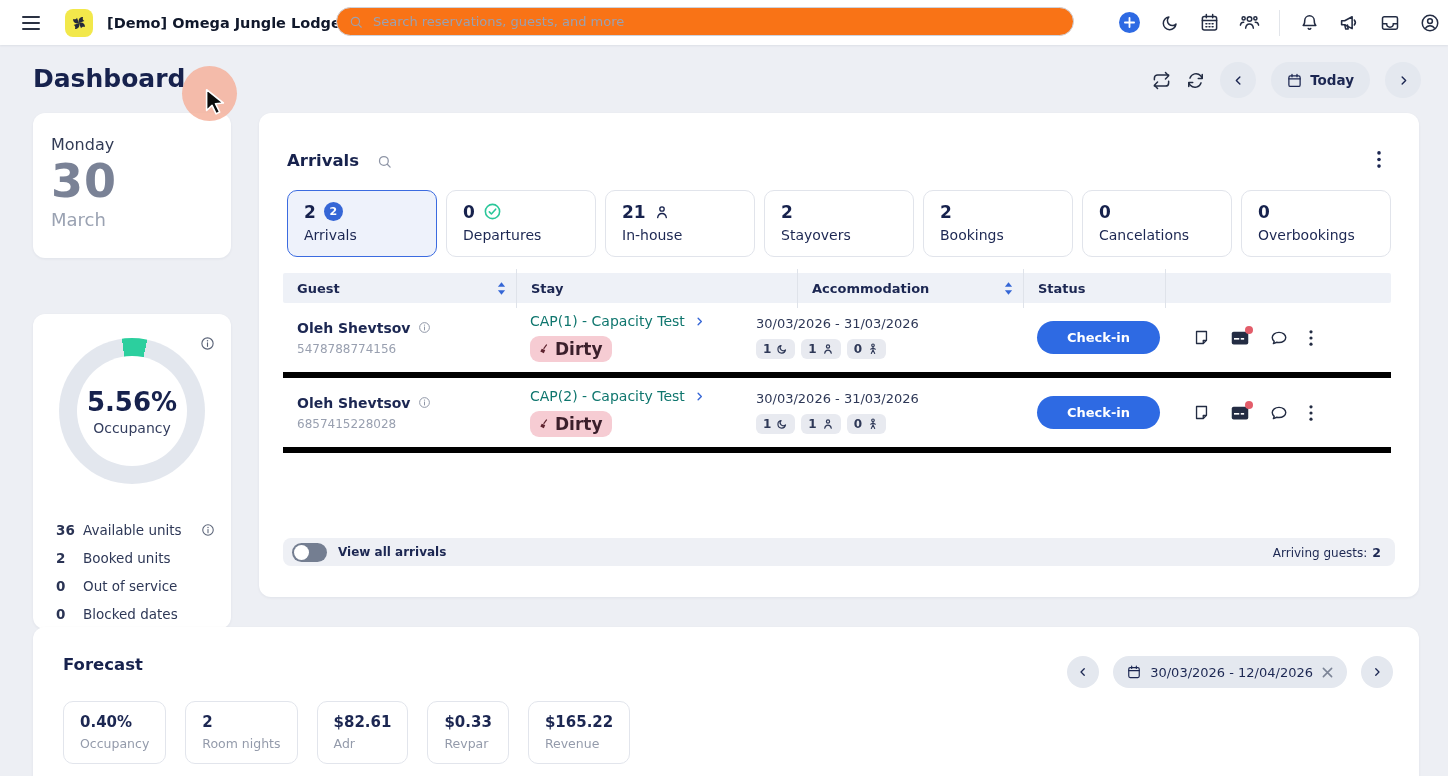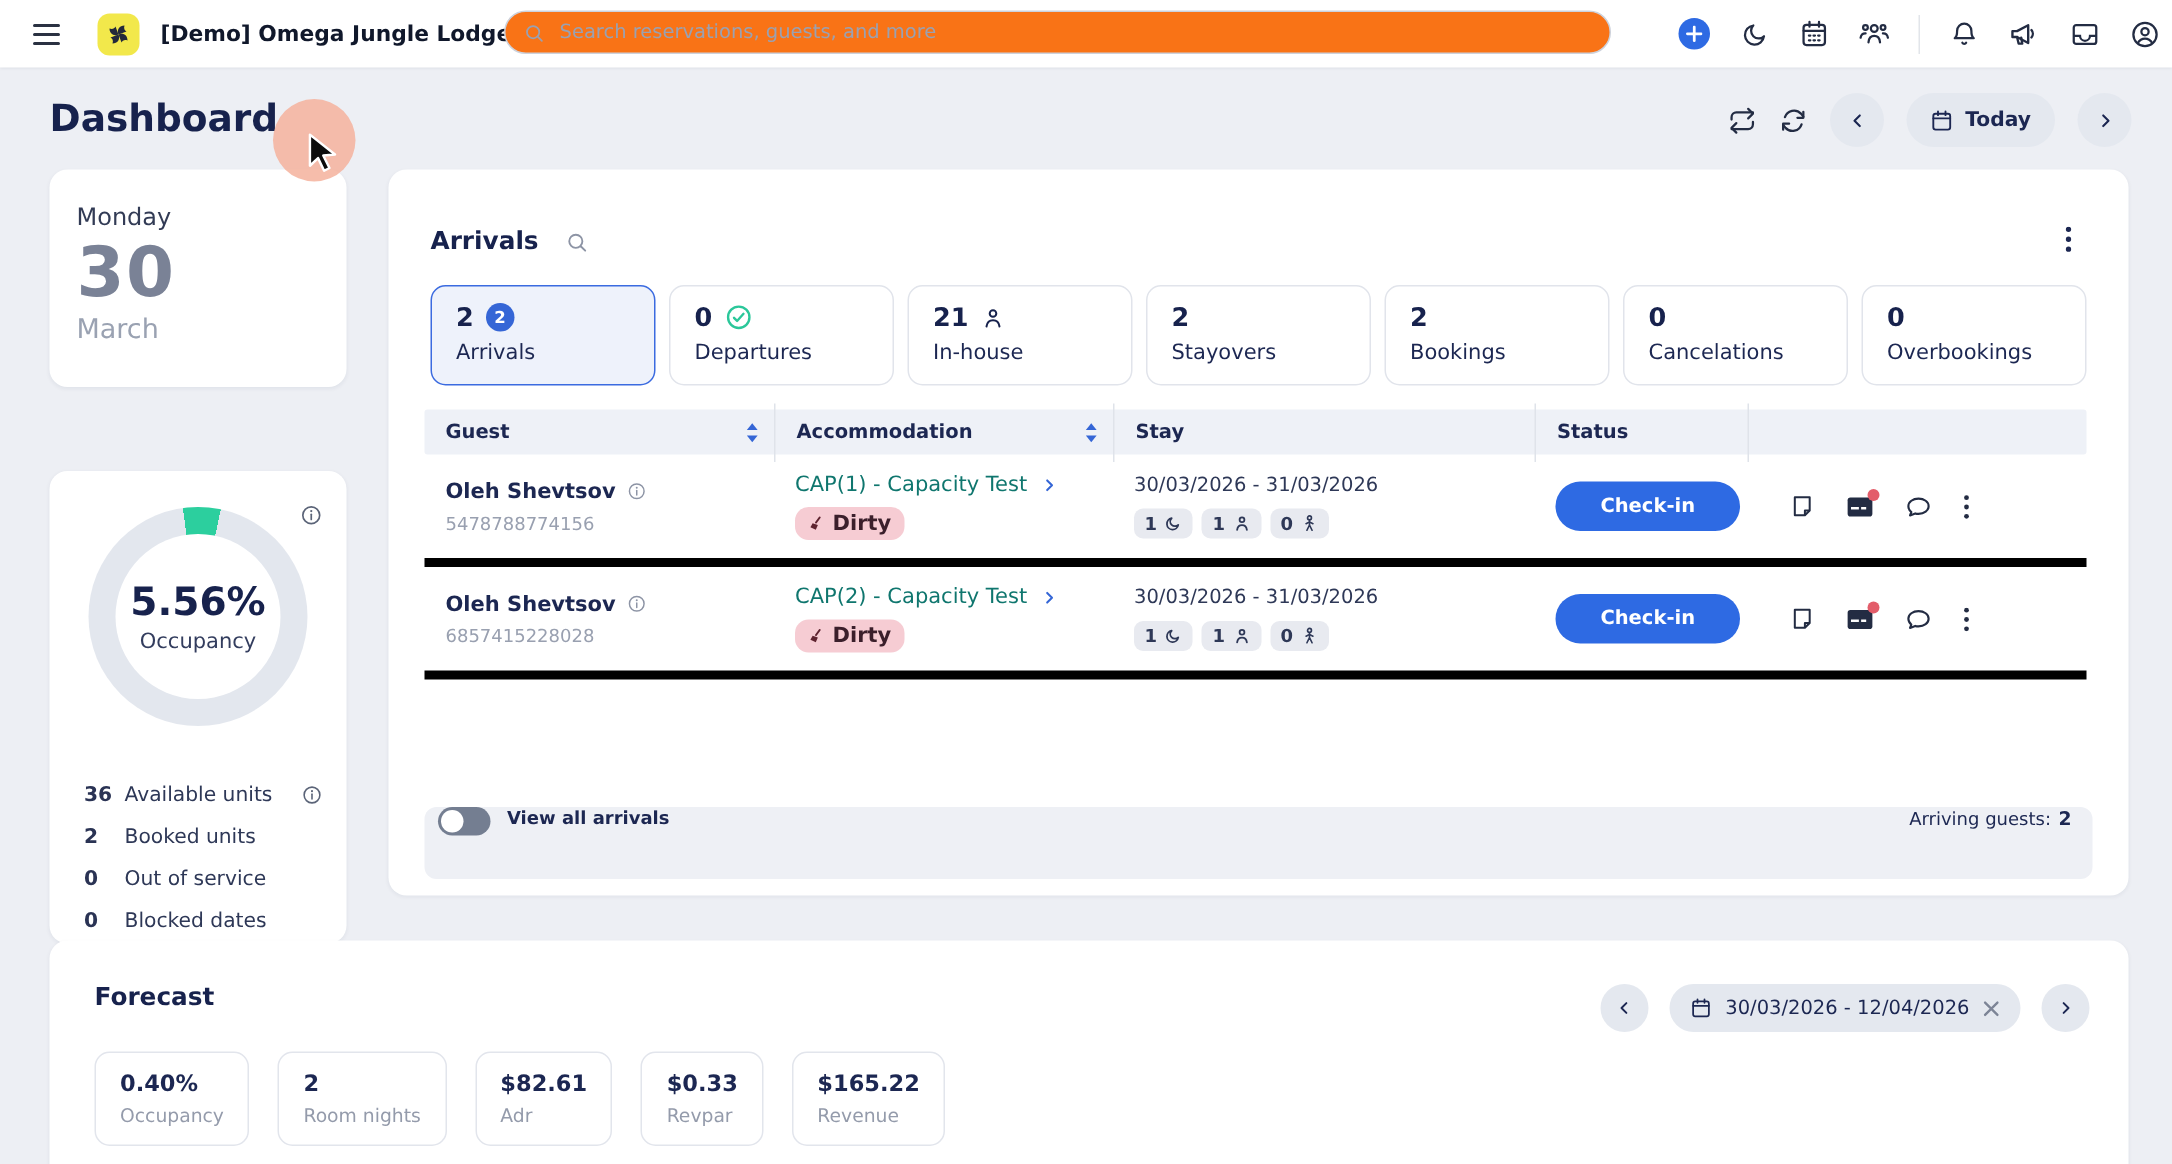--- a/index.html
+++ b/index.html
@@ -84,33 +84,33 @@
   .th + .th { border-left:1px solid #dfe3ea; }
   .sort { margin-left:auto; margin-right:10px; cursor:pointer; }
   .trow { display:flex; align-items:center; height:75px; border-bottom:6px solid #000000; }
   .td { padding-left:14px; }
   .guest-name-line { display:flex; align-items:center; gap:8px; }
   .guest-name { font-size:14px; font-weight:700; color:#1c2752; }
   .guest-id { font-size:12px; color:#99a0b0; margin-top:6px; }
   .acc-line { display:flex; align-items:center; gap:9px; }
   .acc-name { font-size:14px; color:#0f766e; }
   .dirty-badge { margin-top:7px; display:inline-flex; align-items:center; gap:5px;
-    background:#f6ccd3; border-radius:9px; padding:3px 9px; font-size:14px; font-weight:700; color:#3b1f2b;text-align:center; }
+    background:#f6ccd3; border-radius:9px; padding:3px 9px; font-size:17px; font-weight:700; color:#3b1f2b;text-align:center; }
   .stay-dates { font-size:13px; color:#2e3857; }
   .stay-pills { display:flex; gap:6px; margin-top:8px; }
   .pill { display:inline-flex; align-items:center; gap:5px; background:#e8eaf0; border-radius:6px;
     padding:3px 7px; font-size:12px; font-weight:700; color:#2e3857; }
   .checkin-btn { width:123px; height:33px; border:none; border-radius:17px; background:#2e6ae3; color:#fff;
     font-size:13px; font-weight:700; font-family:inherit; cursor:pointer; }
   .row-actions { display:flex; align-items:center; gap:21px; padding-left:28px; }
   .act-ico { cursor:pointer; position:relative; display:flex; }
   .red-dot { position:absolute; top:-4px; right:-4px; width:8px; height:8px; border-radius:50%; background:#e35d6a; }
 
-  .activity-footer { position:absolute; left:24px; top:425px; width:1112px; height:48px; background:#eef0f5;
-    border-radius:8px; display:flex; align-items:flex-start; padding:0 14px 0 9px; }
+  .activity-footer { position:absolute; left:24px; top:425px; width:1112px; height:28px; background:#eef0f5;
+    border-radius:8px; display:flex; align-items:center; padding:0 14px 0 9px; }
   .toggle { width:35px; height:19px; border-radius:10px; background:#747e91; position:relative; cursor:pointer; }
   .toggle-knob { position:absolute; left:2px; top:2px; width:15px; height:15px; border-radius:50%; background:#fff; }
   .toggle-label { margin-left:11px; font-size:12px; font-weight:600; color:#1c2752; }
   .arriving { margin-left:auto; font-size:12px; color:#1c2752; }
   .arriving b { font-size:12.5px; margin-left:5px; }
 
   
   .forecast-panel { position:absolute; left:33px; top:627px; width:1386px; height:175px;
     background:#fff; border-radius:12px; box-shadow:0 1px 3px rgba(25,35,70,.06); }
   .forecast-title { position:absolute; left:30px; top:28px; font-size:16.5px; font-weight:700; color:#17224d; }
@@ -375,31 +375,31 @@
     <div class="thead">
       <div class="th col1">
         <span>Guest</span>
         <span class="sort">
           <svg width="9" height="13" viewBox="0 0 10 14" fill="#3566d6">
               <path d="M5 0l4 5H1z"></path>
               <path d="M5 14l4-5H1z"></path>
             </svg>
         </span>
       </div>
+      <div class="th col3">
+        <span>Stay</span>
+      </div>
       <div class="th col2">
         <span>Accommodation</span>
         <span class="sort">
           <svg width="9" height="13" viewBox="0 0 10 14" fill="#3566d6">
               <path d="M5 0l4 5H1z"></path>
               <path d="M5 14l4-5H1z"></path>
             </svg>
         </span>
-      </div>
-      <div class="th col3">
-        <span>Stay</span>
       </div>
       <div class="th col4">
         <span>Status</span>
       </div>
       <div class="th col5"></div>
     </div>
 
     <div class="trow">
       <div class="td col1">
         <div class="guest-name-line">

